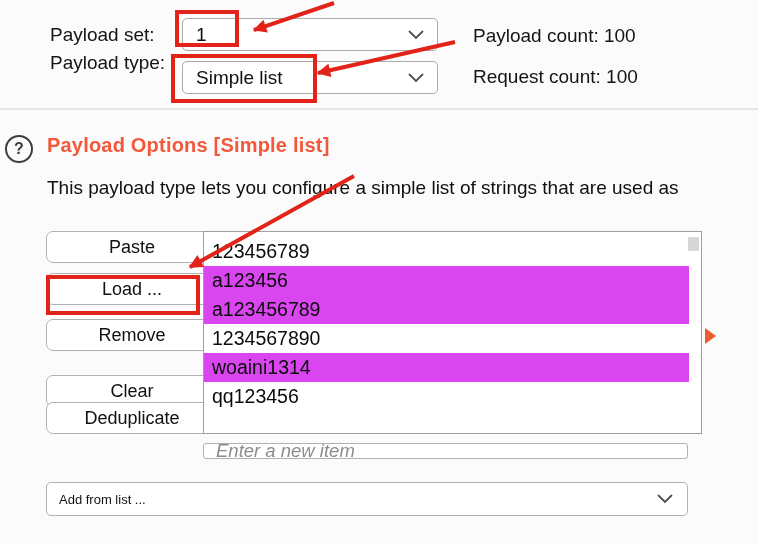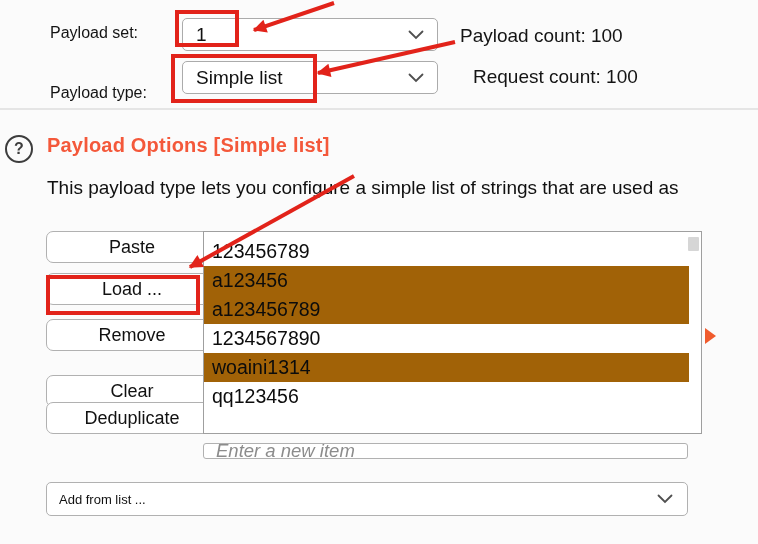--- a/index.html
+++ b/index.html
@@ -4,21 +4,21 @@
 <style>
   html,body { margin:0; padding:0; }
   body { font-family:"Liberation Sans", sans-serif; }
   .screen {
     position:relative; width:758px; height:544px;
     background:#fbfbfb; overflow:hidden; color:#141414;
   }
   .abs { position:absolute; }
 
   
-  .field-label { font-size:16px; color:#141414; }
+  .field-label { font-size:19px; color:#141414; }
   .count-text  { font-size:19px; color:#141414; }
   .combo {
     position:absolute; box-sizing:border-box; background:#fff;
     border:1.6px solid #ababab; border-radius:5px;
     display:flex; align-items:center; justify-content:space-between;
     padding:0 13px; font-size:19px; color:#111;
   }
   .divider { position:absolute; left:0; top:108px; width:758px; height:2px; background:#e5e5e5; }
 
   
@@ -48,21 +48,21 @@
   
   .list-panel {
     position:absolute; left:203px; top:231px; width:499px; height:203px;
     box-sizing:border-box; background:#fff; border:1.6px solid #9f9f9f;
     overflow:hidden; padding-top:5px;
   }
   .list-row {
     height:29px; line-height:29px; padding-left:8px; font-size:19.5px;
     color:#0c0c0c; white-space:nowrap; width:calc(100% - 12px); box-sizing:border-box;
   }
-  .list-row.striped { background:#a16207; }
+  .list-row.striped { background:#d946ef; }
   .scroll-thumb {
     position:absolute; right:2px; top:5px; width:11px; height:14px;
     background:#d6d6d6; border-radius:1px;
   }
   .list-marker {
     position:absolute; left:705px; top:328px; width:0; height:0;
     border-top:8px solid transparent; border-bottom:8px solid transparent;
     border-left:11px solid #f05b2d;
   }
 
@@ -93,23 +93,23 @@
 
   <div class="abs field-label" style="left:50px; top:24px;">Payload set:</div>
   <div class="combo" style="left:182px; top:18px; width:256px; height:33px;">
     <span>1</span>
     <span style="display:flex;">
       <svg width="16" height="10" viewBox="0 0 16 10">
           <polyline points="1.5,1.5 8,8 14.5,1.5" fill="none" stroke="#4f4f4f" stroke-width="1.8" stroke-linecap="round"></polyline>
         </svg>
     </span>
   </div>
-  <div class="abs count-text" style="left:460px; top:25px;">Payload count: 100</div>
+  <div class="abs count-text" style="left:473px; top:25px;">Payload count: 100</div>
 
-  <div class="abs field-label" style="left:50px; top:84px;">Payload type:</div>
+  <div class="abs field-label" style="left:50px; top:52px;">Payload type:</div>
   <div class="combo" style="left:182px; top:61px; width:256px; height:33px;">
     <span>Simple list</span>
     <span style="display:flex;">
       <svg width="16" height="10" viewBox="0 0 16 10">
           <polyline points="1.5,1.5 8,8 14.5,1.5" fill="none" stroke="#4f4f4f" stroke-width="1.8" stroke-linecap="round"></polyline>
         </svg>
     </span>
   </div>
   <div class="abs count-text" style="left:473px; top:66px;">Request count: 100</div>
 

